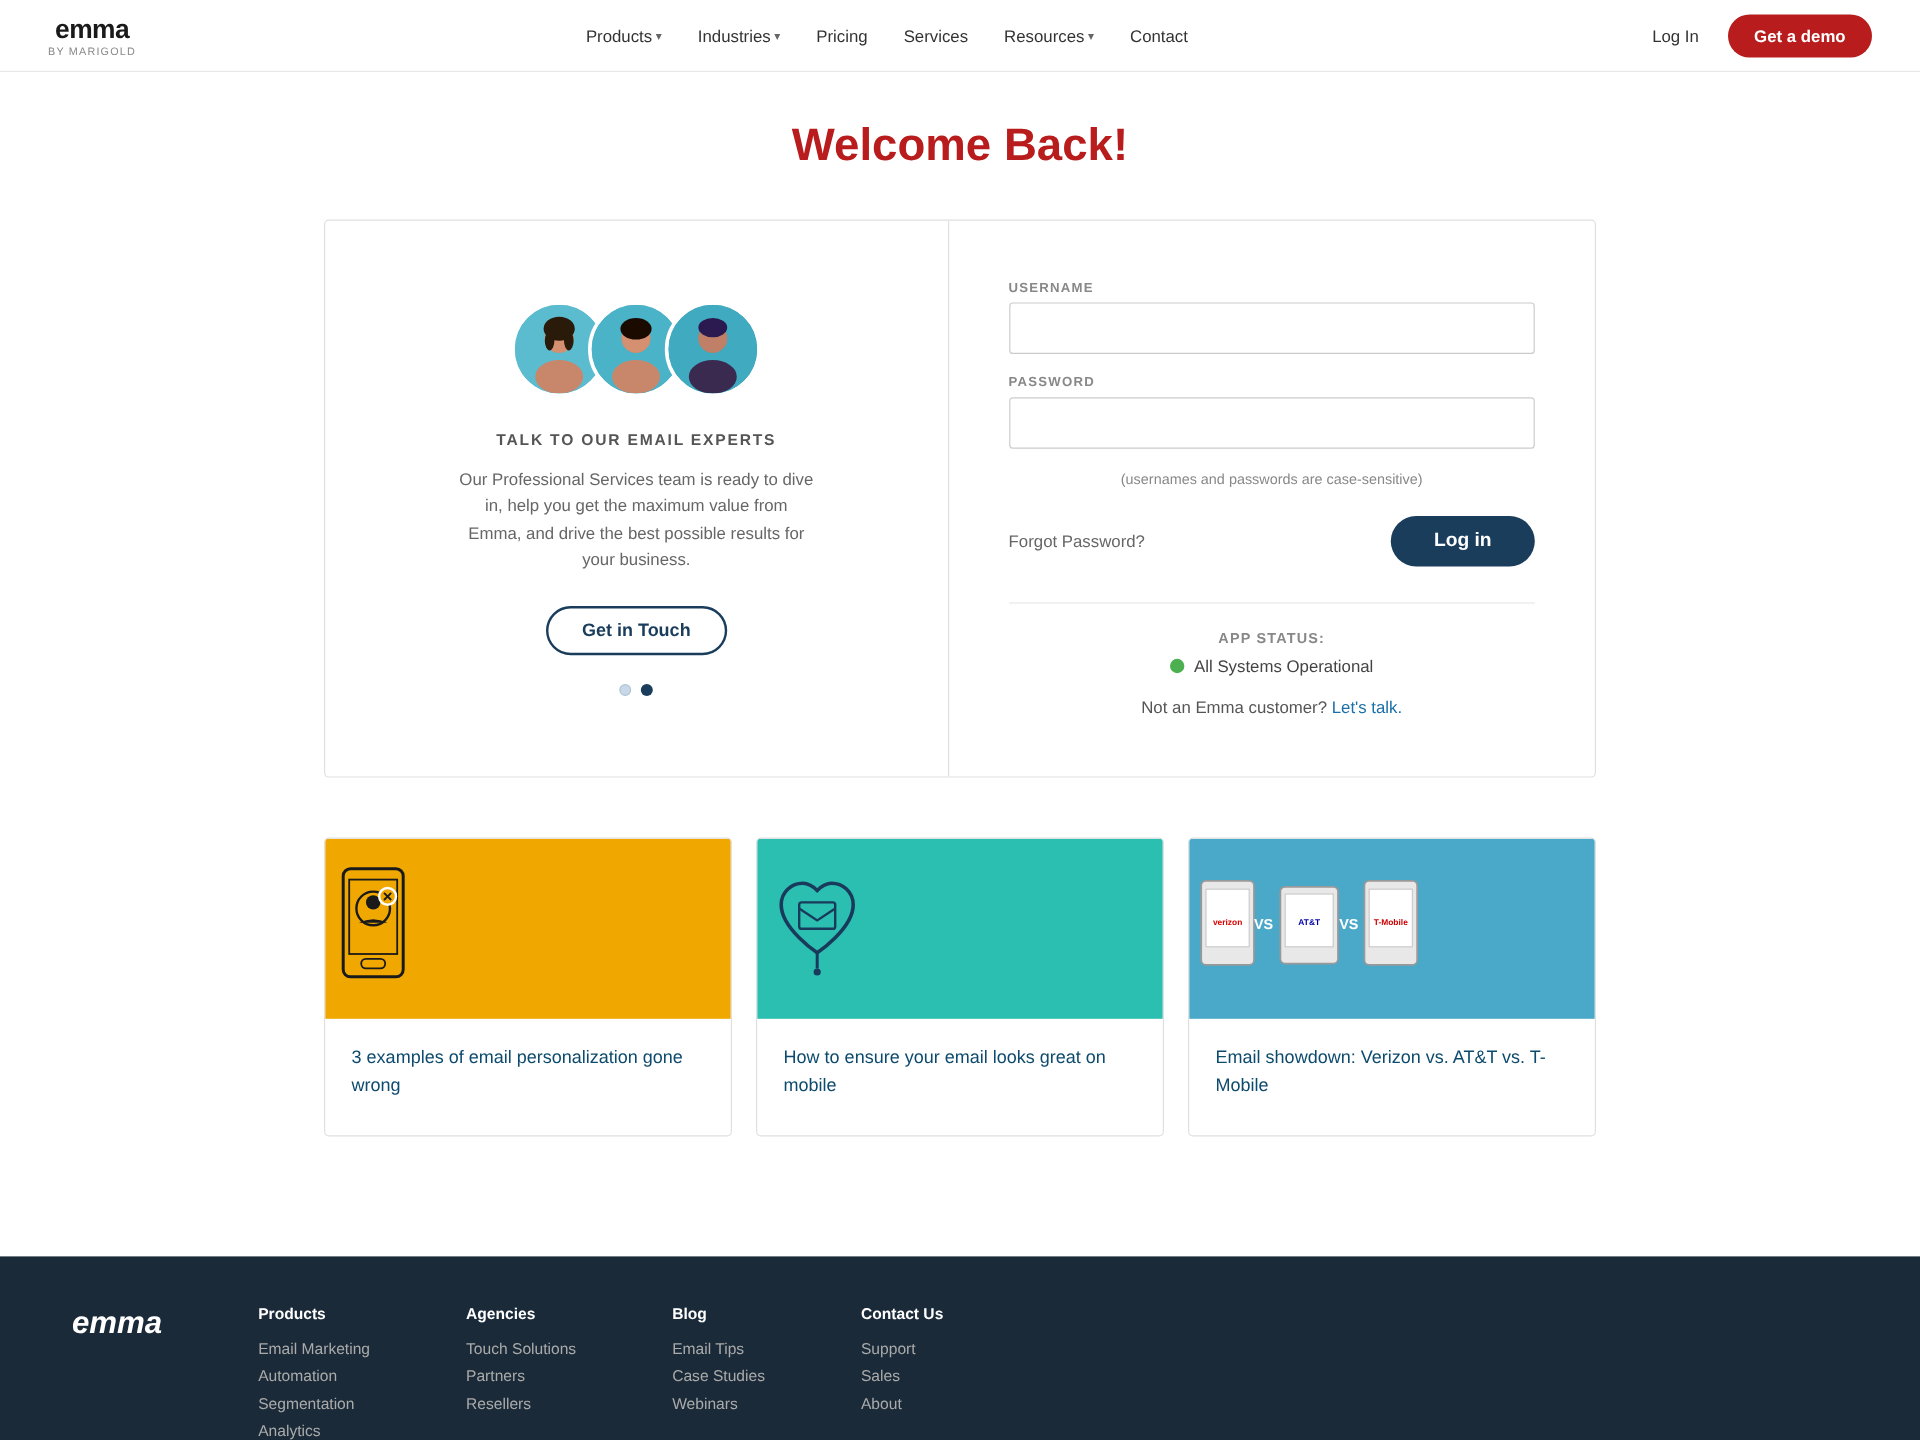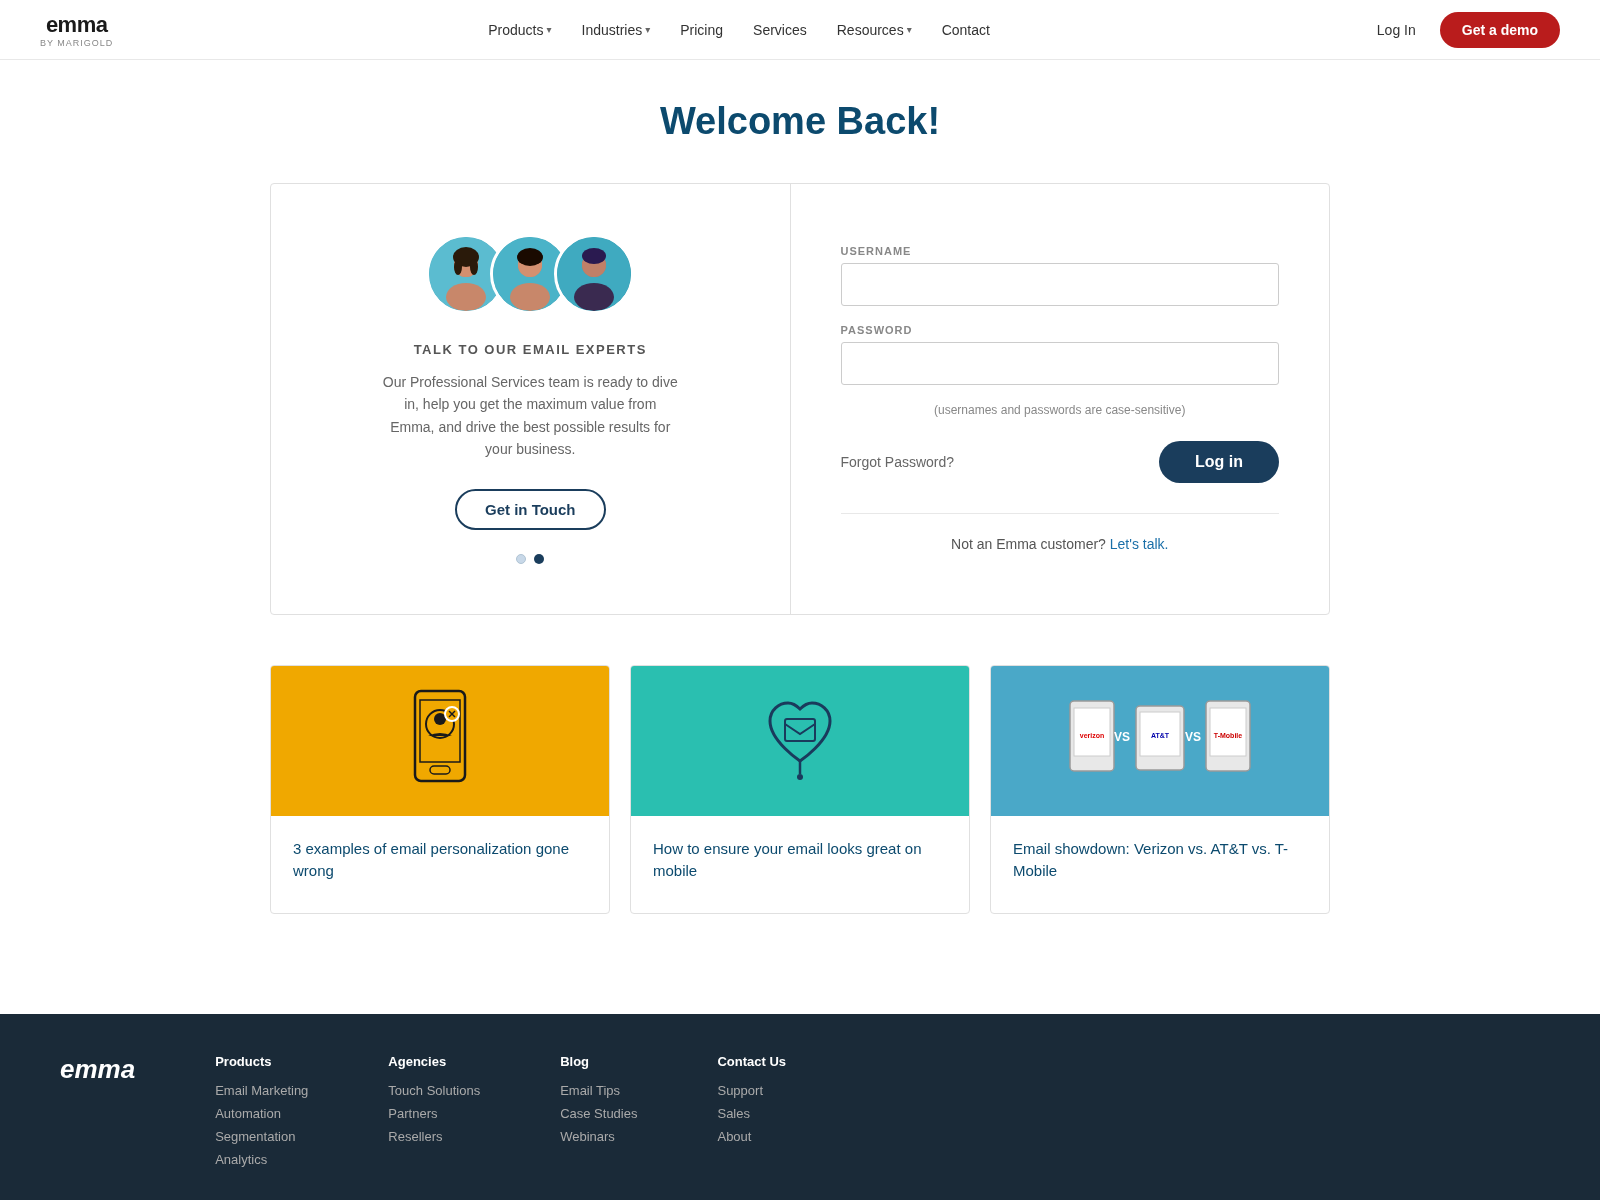--- a/index.html
+++ b/index.html
@@ -83,21 +83,21 @@
       max-width: 1100px;
       margin: 0 auto;
       padding: 40px 20px;
     }
 
     .welcome-title {
       text-align: center;
       font-size: 38px;
       font-weight: 700;
       margin-bottom: 40px;
-      color: #0c4a6e;
+      color: #b91c1c;
     }
 
     
     .login-section {
       display: flex;
       gap: 0;
       border: 1px solid #e0e0e0;
       border-radius: 4px;
       overflow: hidden;
       margin-bottom: 50px;
@@ -301,21 +301,20 @@
       flex: 1;
       border: 1px solid #e0e0e0;
       border-radius: 4px;
       overflow: hidden;
       background: #fff;
     }
     .blog-card-image {
       height: 150px;
       display: flex;
       align-items: center;
-      justify-content: center;
     }
     .blog-card-image-yellow { background: #f0a800; }
     .blog-card-image-teal { background: #2abfb0; }
     .blog-card-image-blue { background: #4aa8c8; }
 
     .blog-card-body {
       padding: 22px 22px 30px;
     }
     .blog-card-title {
       font-size: 15px;
@@ -463,20 +462,27 @@
 
       <p class="case-sensitive-note">(usernames and passwords are case-sensitive)</p>
 
       <div class="login-actions">
         <a class="forgot-pw">Forgot Password?</a>
         <button class="btn-login-submit">Log in</button>
       </div>
 
       <hr class="divider-line">
 
+      <div class="app-status-section">
+        <div class="app-status-label">APP STATUS:</div>
+        <div class="status-row">
+          <span class="status-dot-green"></span>
+          <span class="status-text">All Systems Operational</span>
+        </div>
+      </div>
 
       <p class="not-customer">
         <span>Not an Emma customer?</span>
         <a href="#">Let's talk.</a>
       </p>
     </div>
   </div>
 
   <div class="blog-section">
 

